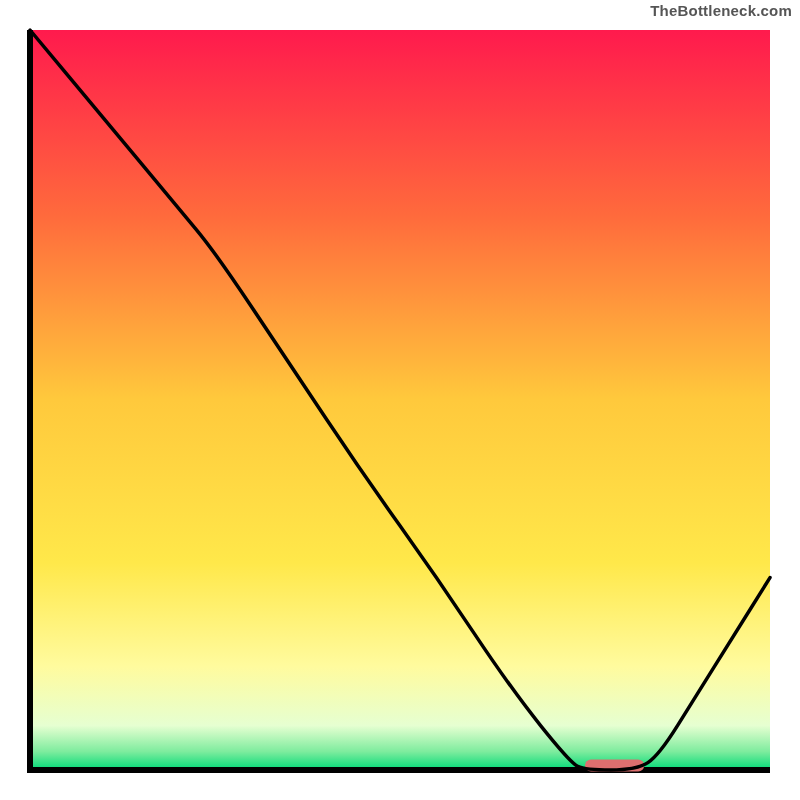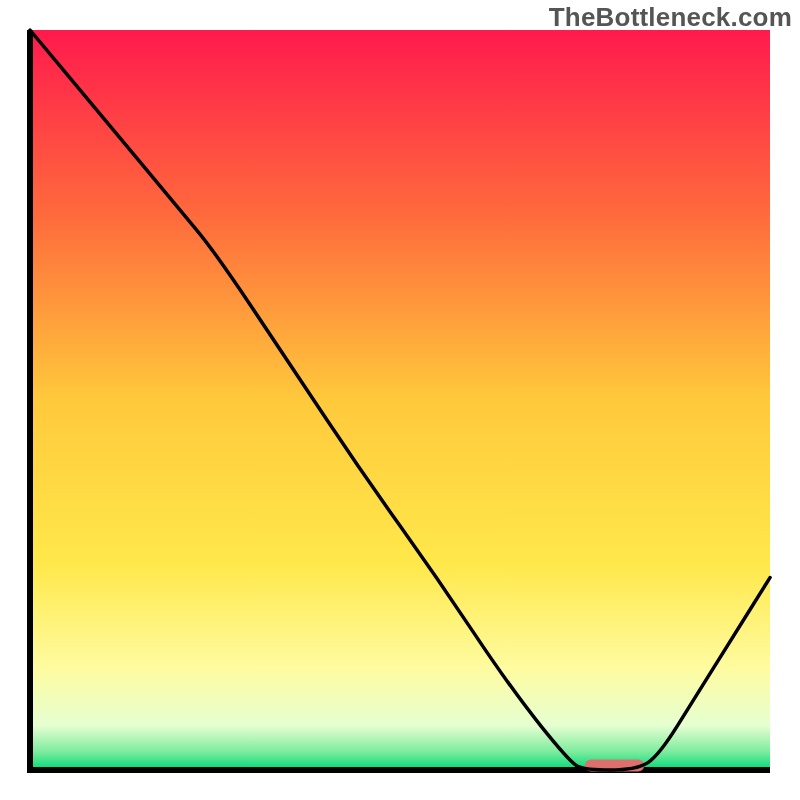--- a/index.html
+++ b/index.html
@@ -13,21 +13,21 @@
   }
   .frame {
     position: relative;
     width: 800px;
     height: 800px;
   }
   .watermark {
     position: absolute;
     top: 2px;
     right: 8px;
-    font-size: 26px;
+    font-size: 15px;
     font-weight: 600;
     color: #555;
     letter-spacing: 0.2px;
   }
   svg {
     display: block;
   }
 </style>
 </head>
 <body>

